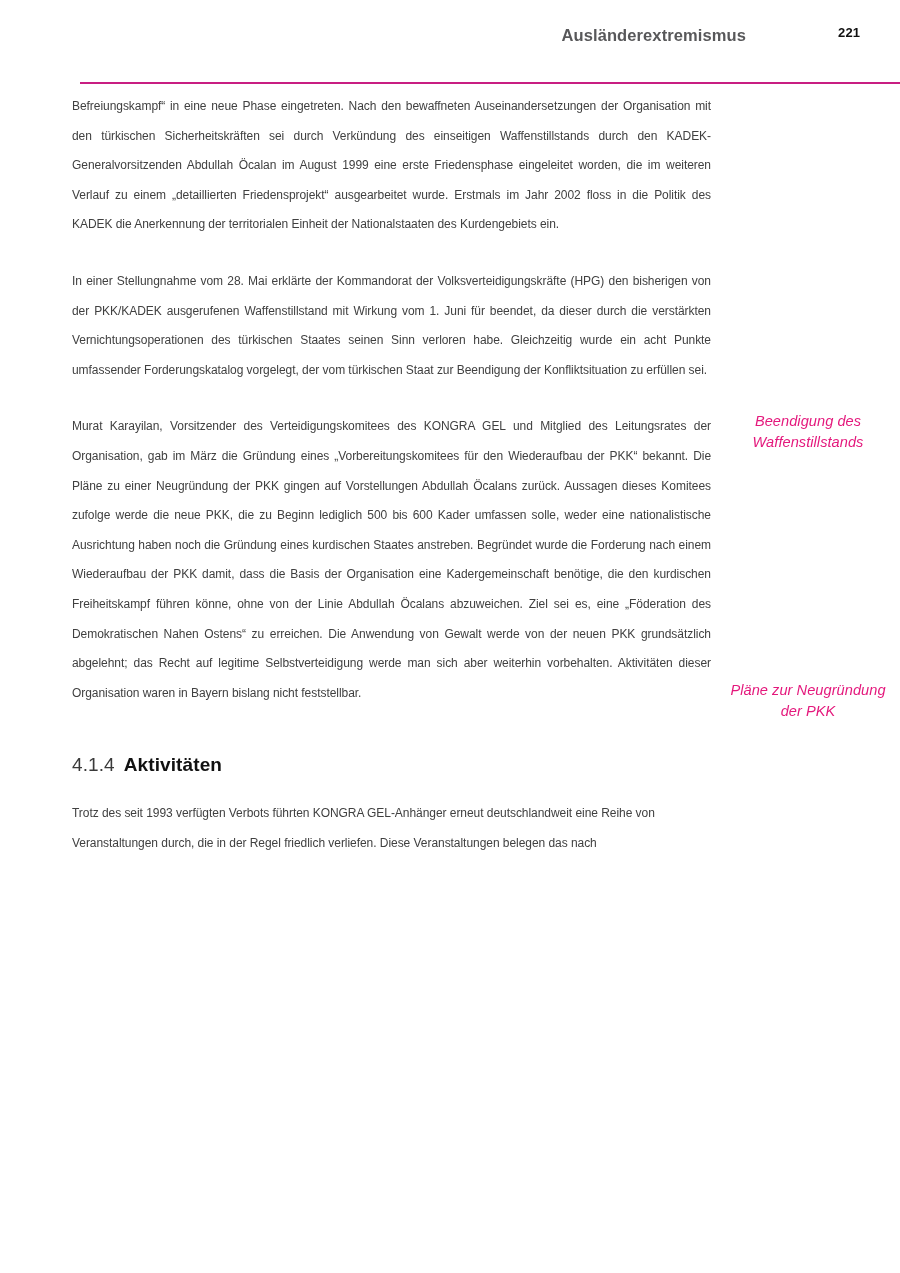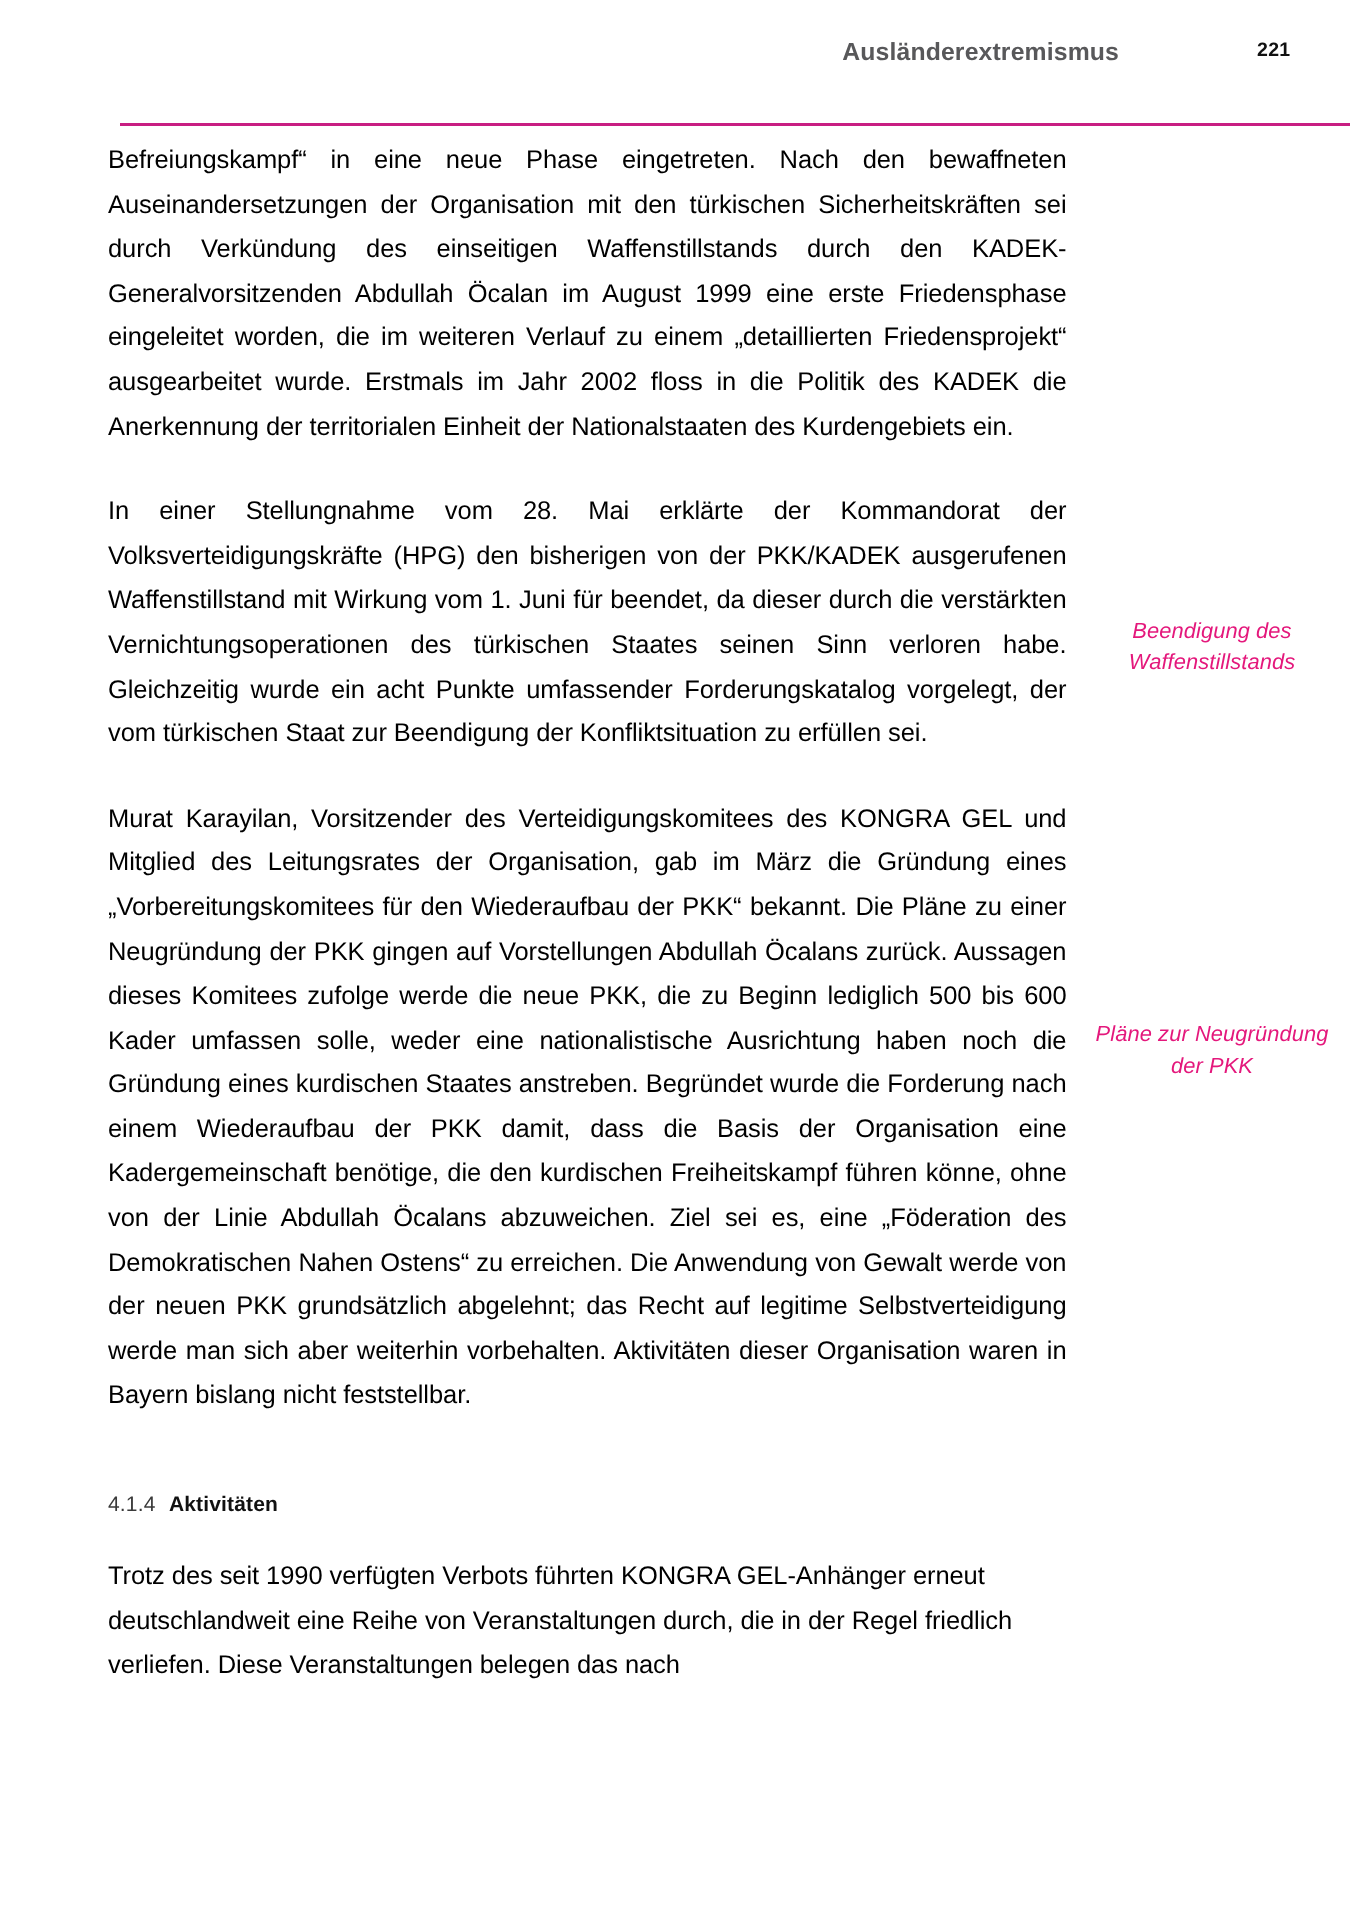--- a/index.html
+++ b/index.html
@@ -64,41 +64,41 @@
 
   
   .textcol {
     position: absolute;
     left: 72px;
     top: 92px;
     width: 639px;
   }
   p.body {
     margin: 0 0 27px 0;
-    font-size: 17px;
+    font-size: 12px;
     line-height: 29.6px;
     text-align: justify;
     text-justify: inter-word;
     letter-spacing: -0.05px;
-    color: #000000;
+    color: #404040;
     hyphens: none;
   }
   p.body.ragged {
     text-align: left;
   }
   p.body.last {
     margin-bottom: 0;
   }
 
   
   .section-heading {
     margin: 0;
     padding-top: 17px;
     margin-bottom: 21px;
-    font-size: 14px;
+    font-size: 19px;
     line-height: 26px;
     color: #1c1c1c;
     font-weight: normal;
     letter-spacing: 0.1px;
   }
   .section-heading .num {
     font-weight: normal;
     color: #3a3a3a;
   }
   .section-heading .ttl {
@@ -142,21 +142,21 @@
     <p class="body">Befreiungskampf“ in eine neue Phase eingetreten. Nach den bewaffneten Auseinandersetzungen der Organisation mit den türkischen Sicherheitskräften sei durch Verkündung des einseitigen Waffenstillstands durch den KADEK-Generalvorsitzenden Abdullah Öcalan im August 1999 eine erste Friedensphase eingeleitet worden, die im weiteren Verlauf zu einem „detaillierten Friedensprojekt“ ausgearbeitet wurde. Erstmals im Jahr 2002 floss in die Politik des KADEK die Anerkennung der territorialen Einheit der Nationalstaaten des Kurdengebiets ein.</p>
 
     <p class="body">In einer Stellungnahme vom 28. Mai erklärte der Kommandorat der Volksverteidigungskräfte (HPG) den bisherigen von der PKK/KADEK ausgerufenen Waffenstillstand mit Wirkung vom 1. Juni für beendet, da dieser durch die verstärkten Vernichtungsoperationen des türkischen Staates seinen Sinn verloren habe. Gleichzeitig wurde ein acht Punkte umfassender Forderungskatalog vorgelegt, der vom türkischen Staat zur Beendigung der Konfliktsituation zu erfüllen sei.</p>
 
     <p class="body">Murat Karayilan, Vorsitzender des Verteidigungskomitees des KONGRA GEL und Mitglied des Leitungsrates der Organisation, gab im März die Gründung eines „Vorbereitungskomitees für den Wiederaufbau der PKK“ bekannt. Die Pläne zu einer Neugründung der PKK gingen auf Vorstellungen Abdullah Öcalans zurück. Aussagen dieses Komitees zufolge werde die neue PKK, die zu Beginn lediglich 500 bis 600 Kader umfassen solle, weder eine nationalistische Ausrichtung haben noch die Gründung eines kurdischen Staates anstreben. Begründet wurde die Forderung nach einem Wiederaufbau der PKK damit, dass die Basis der Organisation eine Kadergemeinschaft benötige, die den kurdischen Freiheitskampf führen könne, ohne von der Linie Abdullah Öcalans abzuweichen. Ziel sei es, eine „Föderation des Demokratischen Nahen Ostens“ zu erreichen. Die Anwendung von Gewalt werde von der neuen PKK grundsätzlich abgelehnt; das Recht auf legitime Selbstverteidigung werde man sich aber weiterhin vorbehalten. Aktivitäten dieser Organisation waren in Bayern bislang nicht feststellbar.</p>
 
     <h2 class="section-heading">
       <span class="num">4.1.4</span><span class="ttl">Aktivitäten</span>
     </h2>
 
-    <p class="body ragged last">Trotz des seit 1990 verfügten Verbots führten KONGRA GEL-Anhänger erneut deutschlandweit eine Reihe von Veranstaltungen durch, die in der Regel friedlich verliefen. Diese Veranstaltungen belegen das nach</p>
+    <p class="body ragged last">Trotz des seit 1993 verfügten Verbots führten KONGRA GEL-Anhänger erneut deutschlandweit eine Reihe von Veranstaltungen durch, die in der Regel friedlich verliefen. Diese Veranstaltungen belegen das nach</p>
 
   </div>
 
   <div class="marginalia">
     <div class="margin-note" id="note-1" style="color: rgb(228, 24, 124);">Beendigung des Waffenstillstands</div>
     <div class="margin-note" id="note-2" style="color: rgb(228, 24, 124);">Pläne zur Neu­gründung der PKK</div>
   </div>
 
 </div>
 

